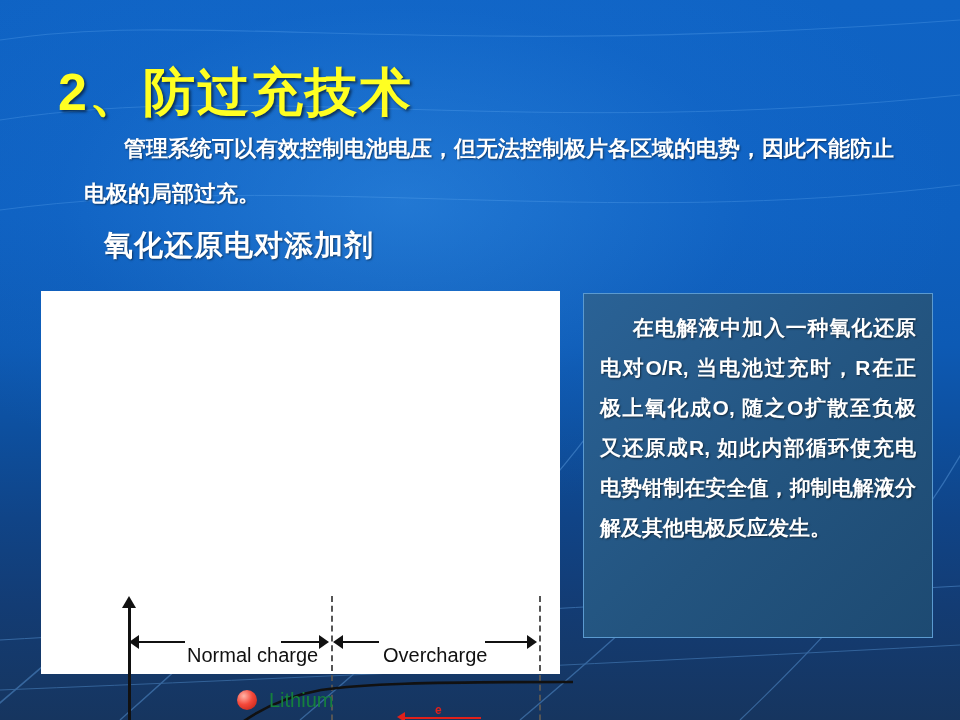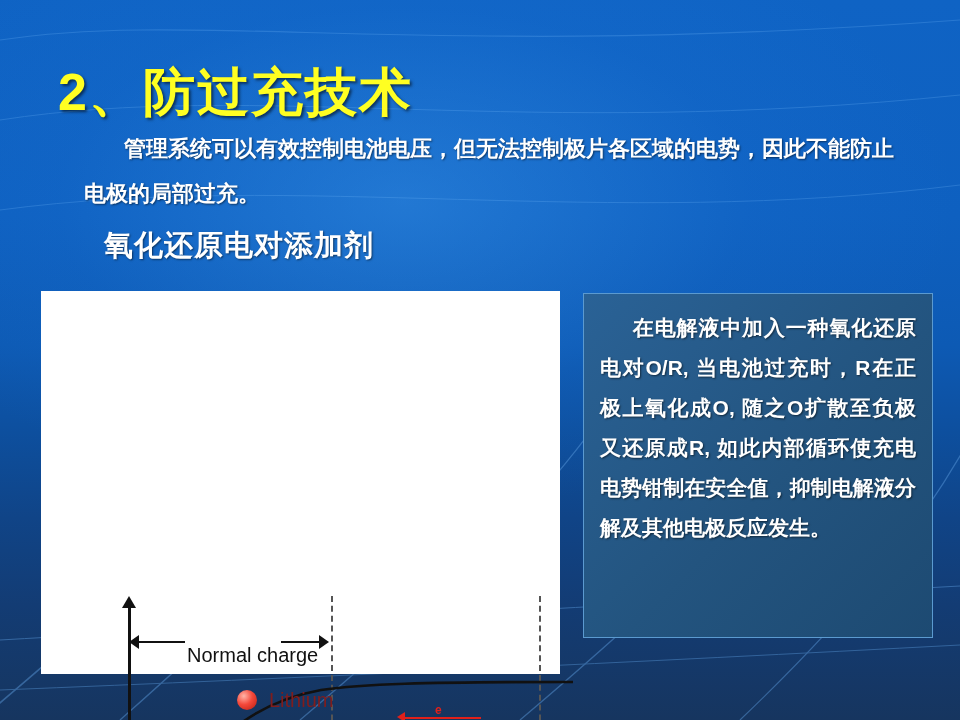--- a/index.html
+++ b/index.html
@@ -87,21 +87,21 @@
   .reglab{position:absolute;top:-3px;font-size:20px;color:#111;white-space:nowrap;margin-top:16px;}
 
   
   #curve{position:absolute;left:80px;top:300px;}
 
   
   #liball{
     position:absolute;left:196px;top:399px;width:20px;height:20px;border-radius:50%;
     background:radial-gradient(circle at 34% 30%, #ffb4a8 0%, #f4483a 45%, #b61c10 100%);
   }
-  #lilabel{position:absolute;left:228px;top:398px;font-size:20px;color:#7f1d1d;}
+  #lilabel{position:absolute;left:228px;top:398px;font-size:20px;color:#15803d;}
 
   
   #inset2{position:absolute;left:320px;top:418px;width:180px;height:186px;}
   #inset2 .earrow{position:absolute;left:42px;top:8px;width:78px;height:2px;background:#e0201a;}
   #inset2 .ehead{position:absolute;left:36px;top:3px;width:0;height:0;
     border-top:5px solid transparent;border-bottom:5px solid transparent;border-right:8px solid #e0201a;}
   #inset2 .elet{position:absolute;left:74px;top:-6px;font-size:12px;font-weight:bold;color:#e0201a;}
 
   
   #textbox{
@@ -160,20 +160,27 @@
     <div class="vdash" id="dash2"></div>
 
     <div class="regrow" style="left:88px;top:340px;width:202px;">
       <div class="arw l" style="left:0;"></div>
       <div class="regline" style="left:8px;width:48px;"></div>
       <div class="reglab" style="left:58px;">Normal charge</div>
       <div class="regline" style="left:152px;width:40px;"></div>
       <div class="arw r" style="left:190px;"></div>
     </div>
 
+    <div class="regrow" style="left:292px;top:340px;width:206px;">
+      <div class="arw l" style="left:0;"></div>
+      <div class="regline" style="left:8px;width:38px;"></div>
+      <div class="reglab" style="left:50px;">Overcharge</div>
+      <div class="regline" style="left:152px;width:42px;"></div>
+      <div class="arw r" style="left:194px;"></div>
+    </div>
 
     <svg id="curve" width="470" height="310" viewBox="0 0 470 310">
       <path d="M9 302 C 30 250 52 205 80 170 C 110 133 150 108 200 99 C 240 93 300 91 452 91" stroke="#111" stroke-width="2.6" fill="none"></path>
     </svg>
 
     <div id="liball"></div>
     <div id="lilabel">Lithium</div>
 
     <div id="inset2">
       <div class="earrow"></div>

